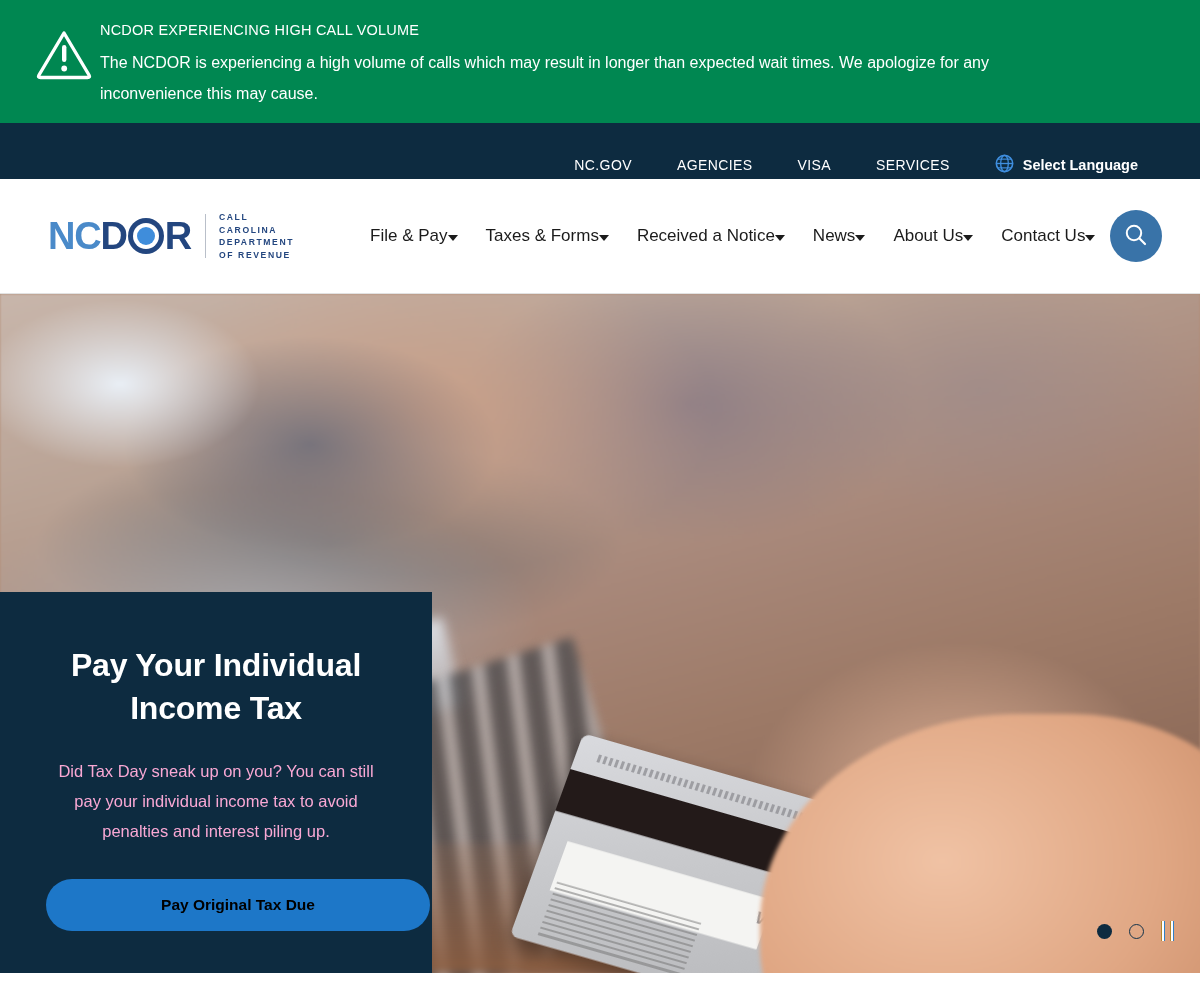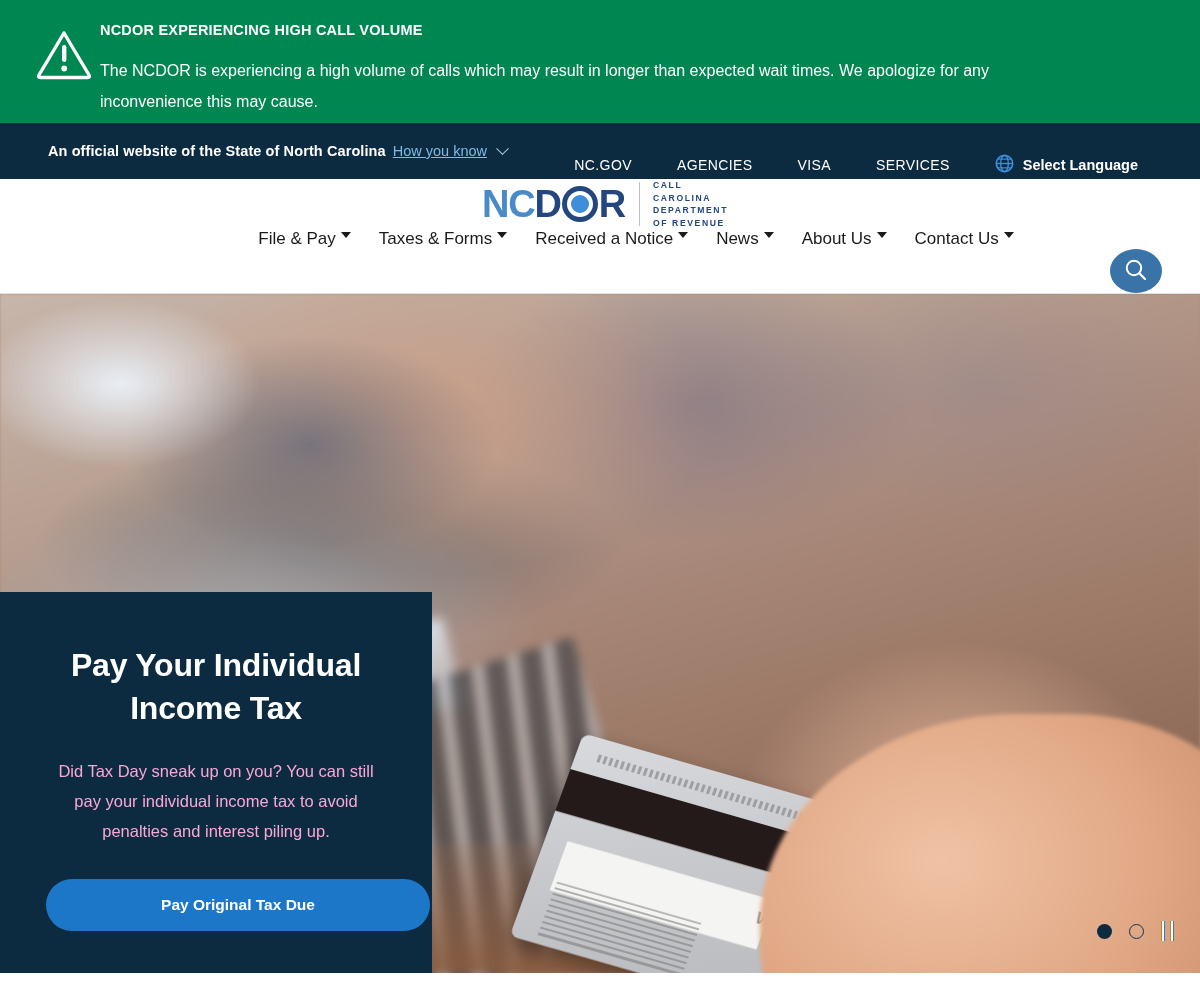--- a/index.html
+++ b/index.html
@@ -23,23 +23,23 @@
   .alert-icon {
     flex: 0 0 auto;
     width: 72px;
     padding-top: 10px;
     display: flex;
     justify-content: center;
   }
   .alert-body { padding-top: 4px; max-width: 930px; }
   .alert-title {
     font-size: 14.5px;
-    font-weight: bold;
+    font-weight: normal;
     letter-spacing: 0.2px;
-    margin-bottom: 17px;
+    margin-bottom: 9px;
   }
   .alert-text {
     font-size: 16px;
     line-height: 31px;
     font-weight: 400;
   }
 
   
   .state-bar {
     background: #0d2b40;
@@ -86,21 +86,20 @@
   .lang-label { font-size: 14.5px; font-weight: 600; }
 
   
   .site-header {
     height: 115px;
     background: #ffffff;
     display: flex;
     align-items: center;
     padding: 0 38px 0 48px;
     border-bottom: 1px solid #e2e2e2;
-    flex-direction: column;
   }
   .logo { display: flex; align-items: center; cursor: pointer; }
   .logo-word {
     font-size: 38px;
     font-weight: bold;
     letter-spacing: -1.2px;
     display: flex;
     align-items: center;
     line-height: 1;
   }
@@ -142,21 +141,21 @@
   }
 
   .main-nav {
     display: flex;
     align-items: center;
     margin-left: 62px;
     gap: 0;
   }
   .nav-item {
     display: flex;
-    gap: 5px;
+    align-items: center;
     padding: 0 14px;
     font-size: 17px;
     color: #1b1b1b;
     cursor: pointer;
     white-space: nowrap;
   }
   .caret {
     width: 0; height: 0;
     border-left: 5px solid transparent;
     border-right: 5px solid transparent;
@@ -316,21 +315,21 @@
     color: #f9a8d4;
     font-size: 16.5px;
     line-height: 30px;
     padding: 0 2px;
   }
   .hero-cta {
     display: block;
     width: 384px;
     margin: 33px auto 0 auto;
     background: #1d77c8;
-    color: #ffffff;
+    color: #000000;
     border: none;
     border-radius: 30px;
     padding: 17px 0;
     font-size: 15.5px;
     font-weight: bold;
     font-family: "Liberation Sans", sans-serif;
     cursor: pointer;
   }
 
   
@@ -375,25 +374,20 @@
       <circle cx="29.2" cy="40.5" r="2.9" fill="#ffffff"></circle>
     </svg>
   </div>
   <div class="alert-body">
     <div class="alert-title">NCDOR EXPERIENCING HIGH CALL VOLUME</div>
     <div class="alert-text">The NCDOR is experiencing a high volume of calls which may result in longer than expected wait times. We apologize for any inconvenience this may cause.</div>
   </div>
 </div>
 
 <div class="state-bar">
-  <div class="state-left">
-    <span class="state-official">An official website of the State of North Carolina</span>
-    <a class="how-you-know">How you know</a>
-    <span class="chev-down"></span>
-  </div>
   <div class="state-right">
     <a class="state-link">NC.GOV</a>
     <a class="state-link">AGENCIES</a>
     <a class="state-link">VISA</a>
     <a class="state-link">SERVICES</a>
     <div class="lang-wrap">
       <span>
         <svg width="19" height="19" viewBox="0 0 20 20" aria-hidden="true">
           <circle cx="10" cy="10" r="8.6" fill="none" stroke="#3f8fe0" stroke-width="1.7"></circle>
           <ellipse cx="10" cy="10" rx="4" ry="8.6" fill="none" stroke="#3f8fe0" stroke-width="1.4"></ellipse>

